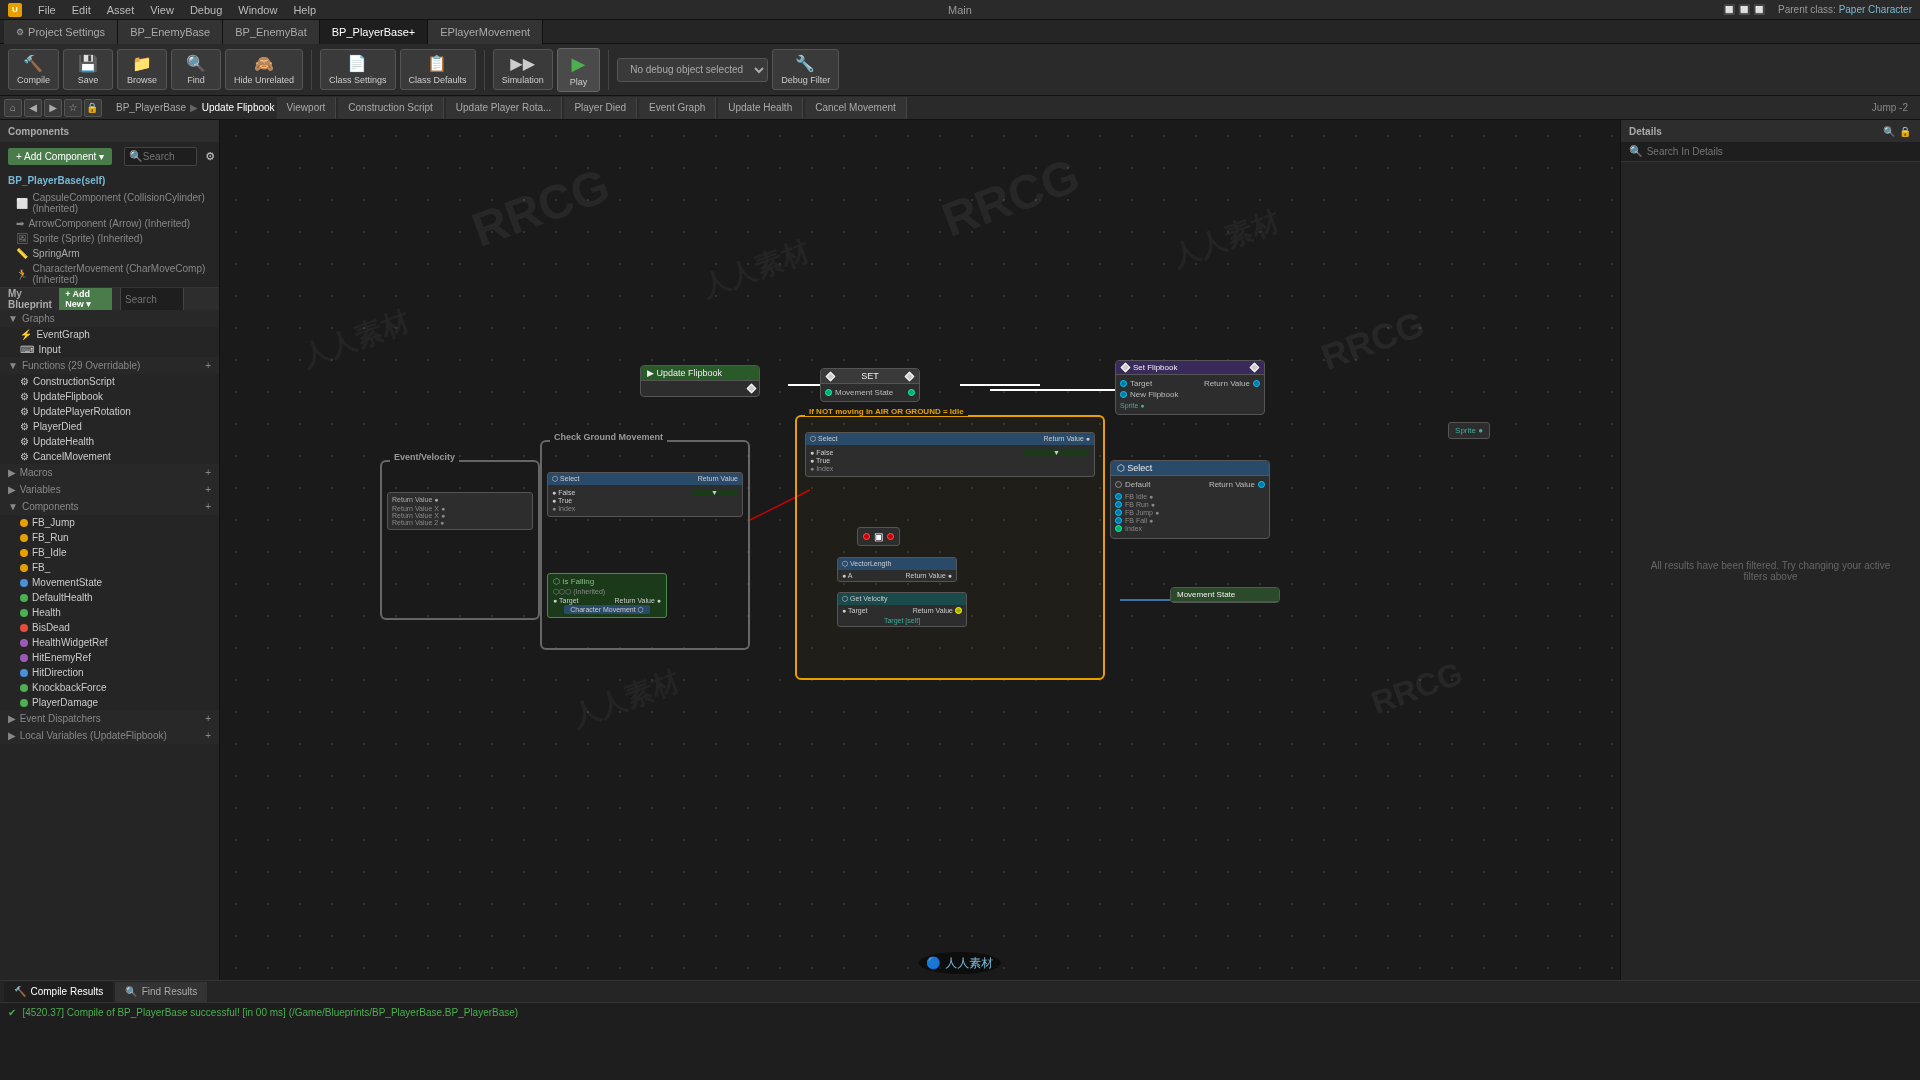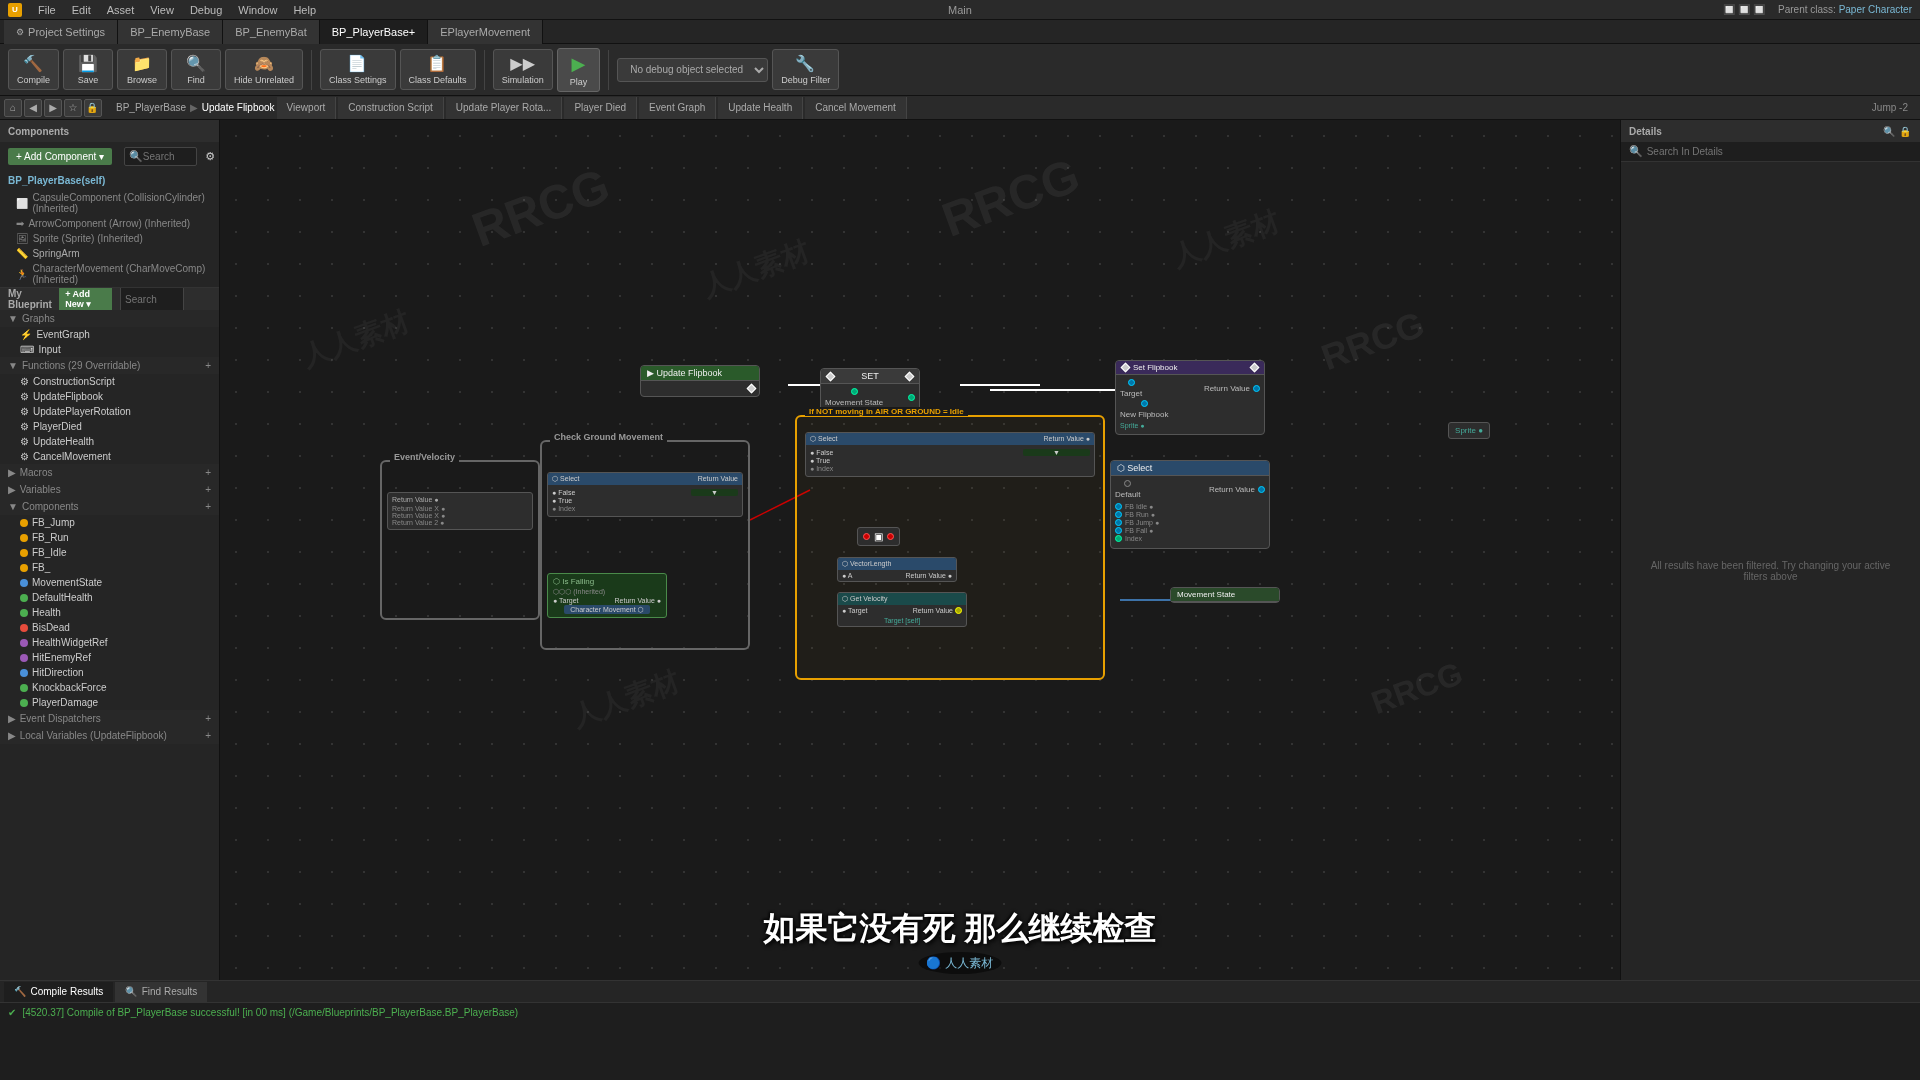--- a/index.html
+++ b/index.html
@@ -431,21 +431,21 @@
       border-bottom: 1px solid #555;
     }
     .canvas-node-title.green { background: #2a5a2a; }
     .canvas-node-body {
       padding: 3px 4px;
     }
     .pin-row {
       display: flex; align-items: center; justify-content: space-between;
       padding: 1px 0;
     }
-    .pin-left-group { display: flex; align-items: center; gap: 3px; flex-direction: column; }
+    .pin-left-group { display: flex; align-items: center; gap: 3px; }
     .pin-right-group { display: flex; align-items: center; gap: 3px; }
     .pin {
       width: 7px; height: 7px;
       border-radius: 50%;
       border: 1px solid #888;
       background: #333;
       flex-shrink: 0;
     }
     .pin.exec-pin {
       border-radius: 0;
@@ -1059,17 +1059,16 @@
       <span>Find Results</span>
     </div>
   </div>
   <div class="compile-result">
     <span class="compile-icon">✔</span>
     <span>[4520.37] Compile of BP_PlayerBase successful! [in 00 ms] (/Game/Blueprints/BP_PlayerBase.BP_PlayerBase)</span>
   </div>
 </div>
 
 <div id="subtitle-overlay">
-  <div class="subtitle-zh">如果它没有死 那么继续检查</div>
   <div style="text-align:center; margin-top:4px;">
     <span style="background:rgba(0,0,0,0.5); border-radius:50%; padding:4px 8px; font-size:12px; color:#7ab8d4;">🔵 人人素材</span>
   </div>
 </div>
 
 </body></html>

